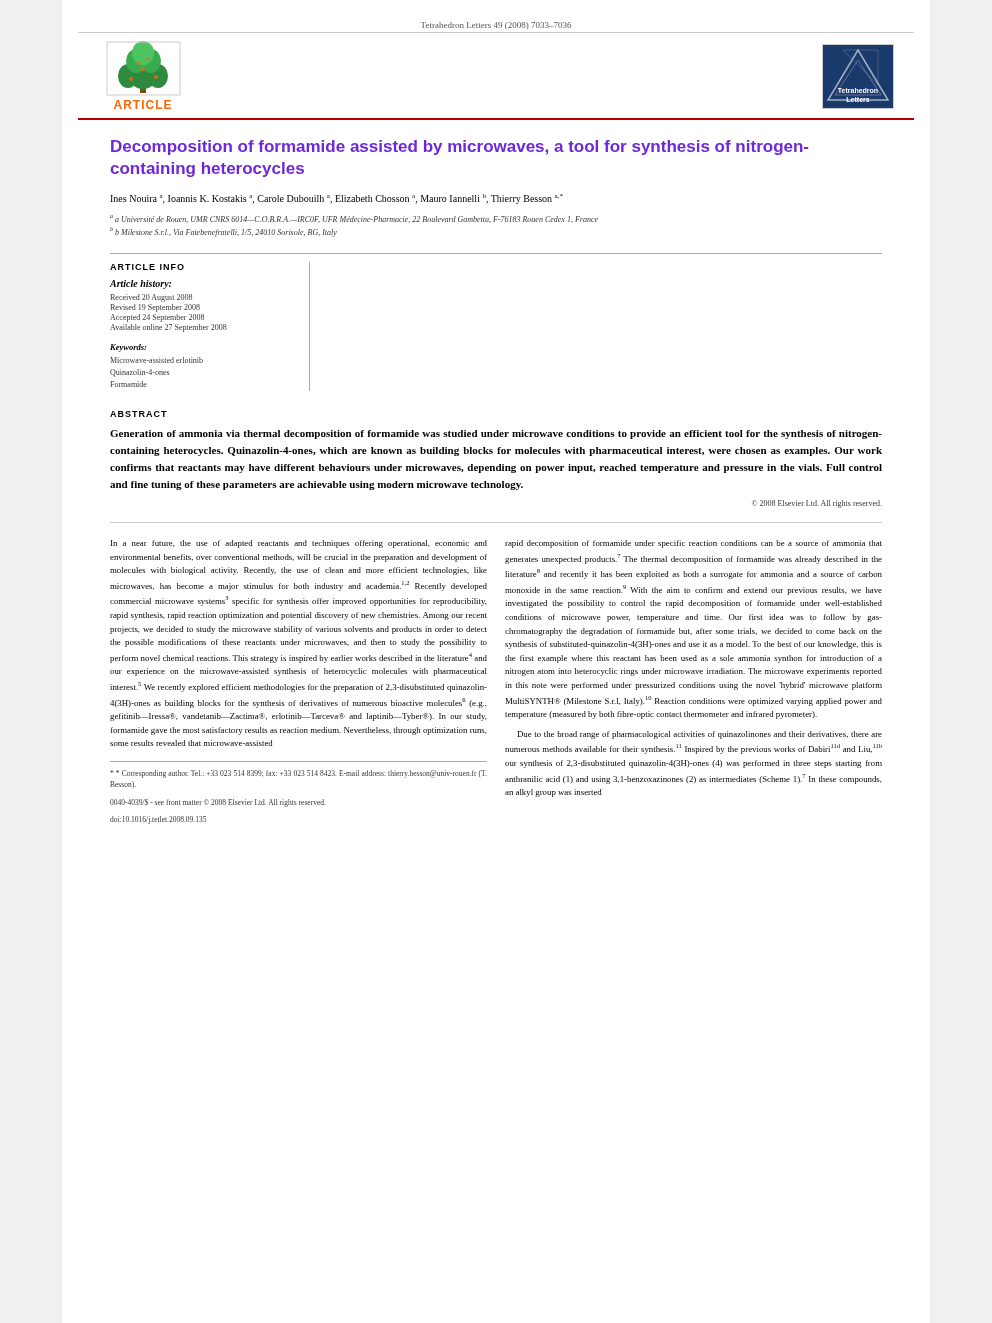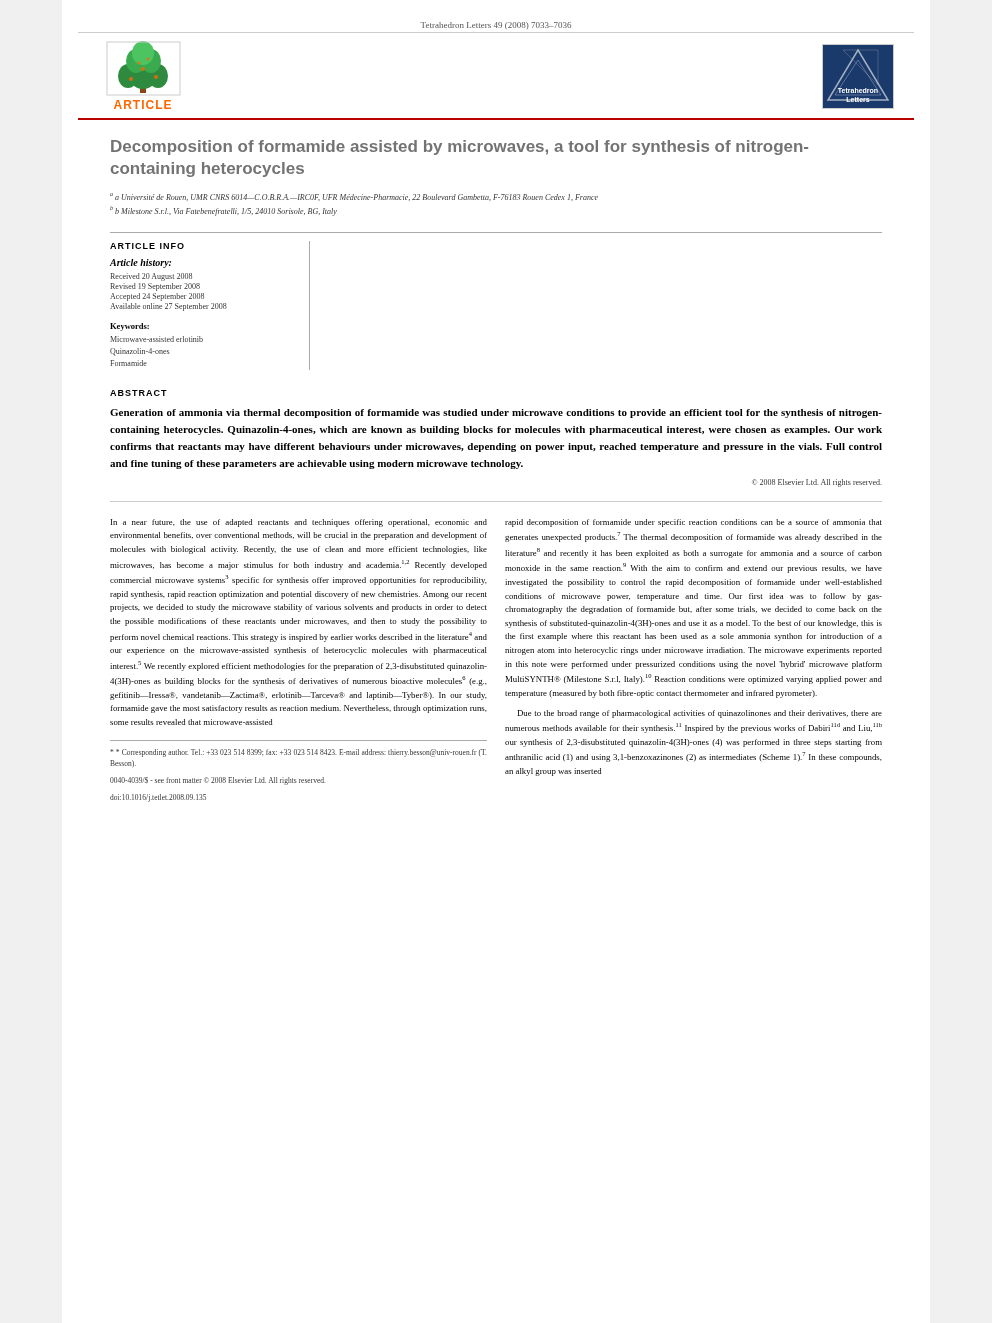--- a/index.html
+++ b/index.html
@@ -82,21 +82,21 @@
 
     
     .article-content {
       padding: 16px 32px 20px;
     }
 
     
     .article-title {
       font-size: 17px;
       font-weight: bold;
-      color: #737373;
+      color: #6d28d9;
       line-height: 1.3;
       margin-bottom: 10px;
       font-family: Arial, sans-serif;
     }
 
     
     .authors {
       font-size: 10px;
       margin-bottom: 6px;
       line-height: 1.5;
@@ -146,20 +146,21 @@
       font-weight: bold;
       margin-bottom: 4px;
     }
     .article-history-item {
       font-size: 8px;
       margin-bottom: 1px;
       color: #333;
     }
     .keywords-label {
       font-size: 8.5px;
+      font-style: italic;
       font-weight: bold;
       margin-top: 10px;
       margin-bottom: 3px;
     }
     .keyword-item {
       font-size: 8px;
       color: #333;
       line-height: 1.5;
     }
     .abstract-text {
@@ -281,20 +282,23 @@
           <text x="35" y="57" text-anchor="middle" fill="#fff" font-size="7" font-family="Arial" font-weight="bold">Letters</text>
         </svg>
       </div>
     </div>
   </div>
 
   <div class="article-content">
 
     <div class="article-title">Decomposition of formamide assisted by microwaves, a tool for synthesis of nitrogen-containing heterocycles</div>
 
+    <div class="authors">
+      <span>Ines Nouira <sup>a</sup>, Ioannis K. Kostakis <sup>a</sup>, Carole Dubouilh <sup>a</sup>, Elizabeth Chosson <sup>a</sup>, Mauro Iannelli <sup>b</sup>, Thierry Besson <sup>a,*</sup></span>
+    </div>
 
     <div class="affiliations">
       <div><sup>a</sup> <span>a Université de Rouen, UMR CNRS 6014—C.O.B.R.A.—IRC0F, UFR Médecine-Pharmacie, 22 Boulevard Gambetta, F-76183 Rouen Cedex 1, France</span></div>
       <div><sup>b</sup> <span>b Milestone S.r.l., Via Fatebenefratelli, 1/5, 24010 Sorisole, BG, Italy</span></div>
     </div>
 
     <div class="article-meta-row">
 
       <div class="article-info-col">
         <div class="section-label">ARTICLE INFO</div>

